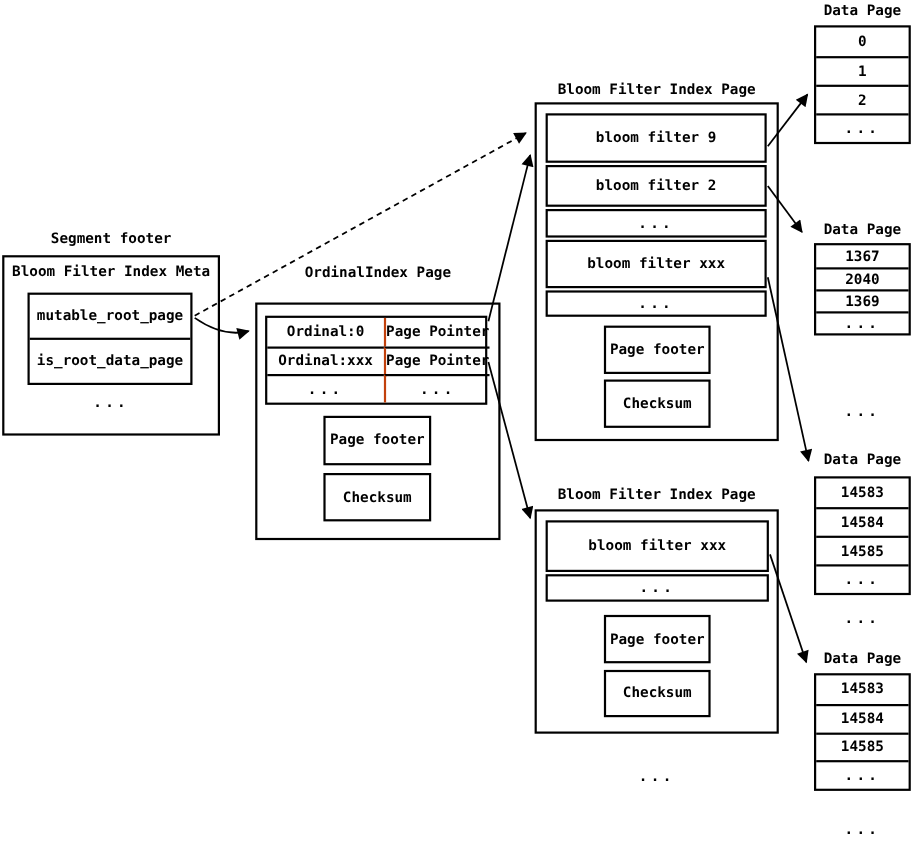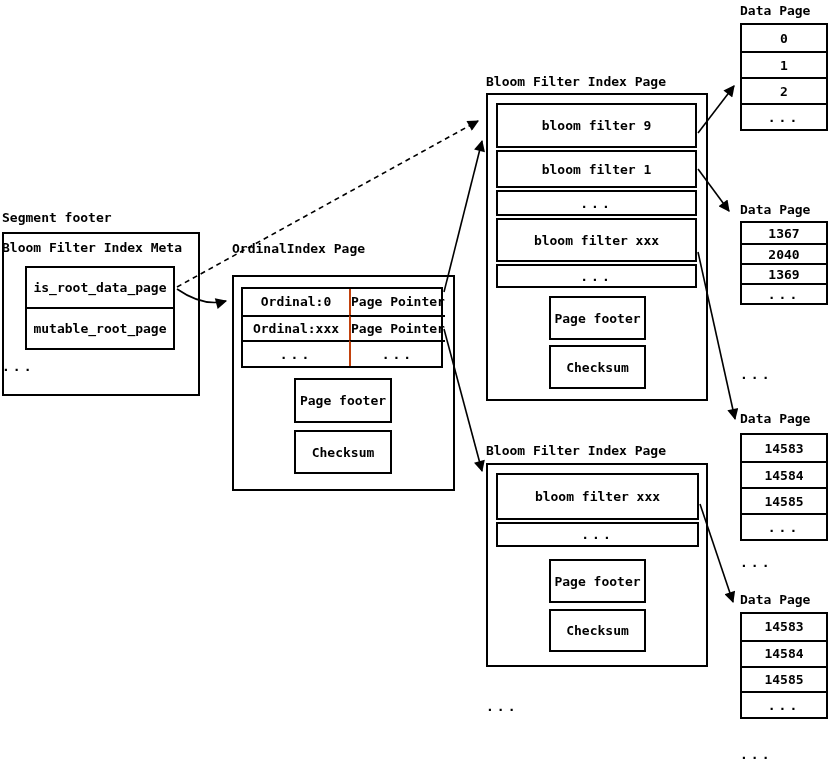--- a/index.html
+++ b/index.html
@@ -14,21 +14,21 @@
     overflow: hidden;
   }
   .box {
     position: absolute;
     box-sizing: border-box;
     border: 2px solid #000000;
     background: #ffffff;
   }
   .lbl {
     position: absolute;
-    text-align: left;
+    text-align: center;
     font-size: 13px;
     line-height: 1.15;
     white-space: nowrap;
   }
   .cellbox {
     display: flex;
     align-items: center;
     justify-content: center;
     font-size: 13px;
     white-space: nowrap;
@@ -75,42 +75,42 @@
 </style>
 </head>
 <body>
 
 <div class="stage">
 
   <div class="lbl" style="left:2px; top:211px; width:198px;">Segment footer</div>
   <div class="box" style="left:2px; top:232px; width:198px; height:164px;"></div>
   <div class="lbl" style="left:2px; top:241px; width:198px;">Bloom Filter Index Meta</div>
   <div class="box vsplit" style="left:25px; top:266px; width:150px; height:84px;">
+    <div>mutable_root_page</div>
     <div>is_root_data_page</div>
-    <div>mutable_root_page</div>
   </div>
   <div class="lbl dots" style="left:2px; top:360px; width:198px;">...</div>
 
   <div class="lbl" style="left:232px; top:242px; width:223px;">OrdinalIndex Page</div>
   <div class="box" style="left:232px; top:275px; width:223px; height:216px;"></div>
   <div class="box ogrid" style="left:241px; top:287px; width:202px; height:81px;">
     <div class="r1 c1">Ordinal:0</div>
     <div class="r1 c2">Page Pointer</div>
     <div class="r2 c1">Ordinal:xxx</div>
     <div class="r2 c2">Page Pointer</div>
     <div class="r3 c1 dots">...</div>
     <div class="r3 c2 dots">...</div>
   </div>
   <div class="box cellbox" style="left:294px; top:378px; width:98px; height:45px;">Page footer</div>
   <div class="box cellbox" style="left:294px; top:430px; width:98px; height:44px;">Checksum</div>
 
   <div class="lbl" style="left:486px; top:75px; width:222px;">Bloom Filter Index Page</div>
   <div class="box" style="left:486px; top:93px; width:222px; height:308px;"></div>
   <div class="box cellbox" style="left:496px; top:103px; width:201px; height:45px;">bloom filter 9</div>
-  <div class="box cellbox" style="left:496px; top:150px; width:201px; height:38px;">bloom filter 1</div>
+  <div class="box cellbox" style="left:496px; top:150px; width:201px; height:38px;">bloom filter 2</div>
   <div class="box cellbox dots" style="left:496px; top:190px; width:201px; height:26px;">...</div>
   <div class="box cellbox" style="left:496px; top:218px; width:201px; height:44px;">bloom filter xxx</div>
   <div class="box cellbox dots" style="left:496px; top:264px; width:201px; height:24px;">...</div>
   <div class="box cellbox" style="left:549px; top:296px; width:97px; height:44px;">Page footer</div>
   <div class="box cellbox" style="left:549px; top:345px; width:97px; height:44px;">Checksum</div>
 
   <div class="lbl" style="left:486px; top:444px; width:222px;">Bloom Filter Index Page</div>
   <div class="box" style="left:486px; top:463px; width:222px; height:204px;"></div>
   <div class="box cellbox" style="left:496px; top:473px; width:203px; height:47px;">bloom filter xxx</div>
   <div class="box cellbox dots" style="left:496px; top:522px; width:203px; height:25px;">...</div>

